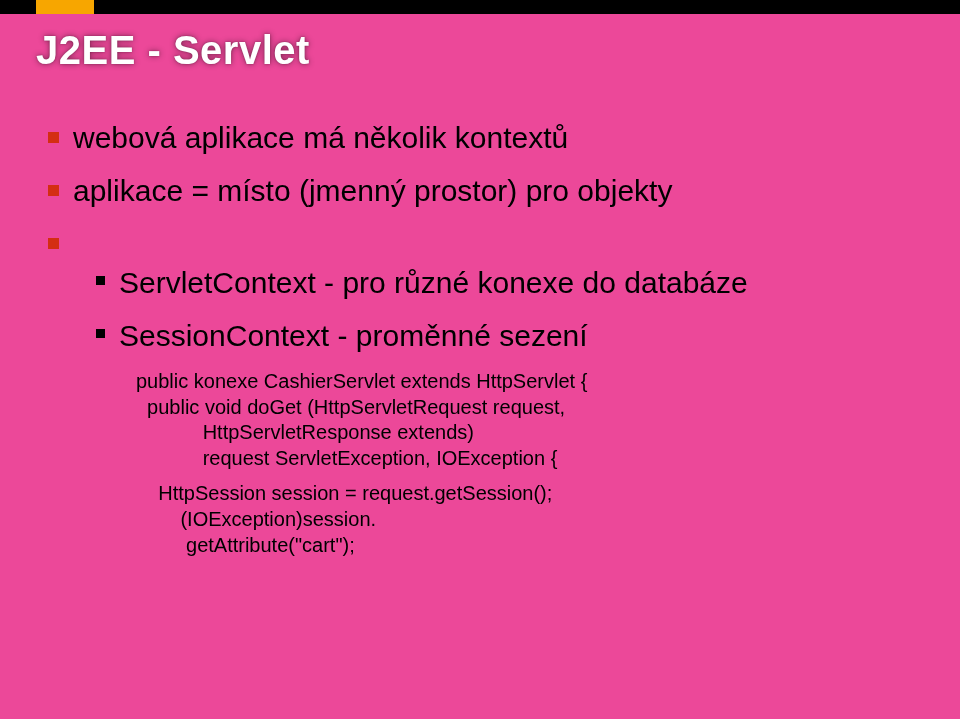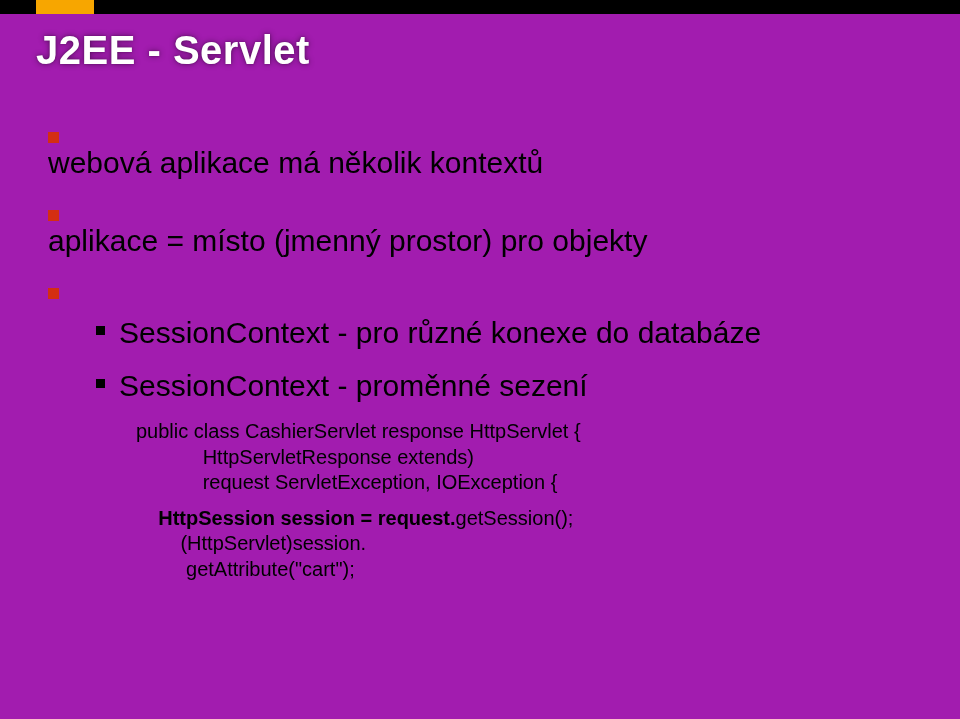--- a/index.html
+++ b/index.html
@@ -1,32 +1,32 @@
 <!DOCTYPE html>
 <html><head>
 <meta charset="utf-8">
 <style>
   * { margin: 0; padding: 0; box-sizing: border-box; }
   html, body { width: 960px; height: 719px; font-family: Arial, Helvetica, sans-serif; background: #fff; }
-  .slide { position: relative; width: 960px; height: 719px; background: #a21caf; }
+  .slide { position: relative; width: 960px; height: 719px; background: #ec4899; }
   .top-bar { position: absolute; left: 0; top: 0; width: 100%; height: 14px; background: #000; }
   .top-accent { position: absolute; left: 36px; top: 0; width: 58px; height: 14px; background: #f7a600; }
   .title { position: absolute; left: 36px; top: 28px; font-size: 40px; font-weight: bold; color: #fff; text-shadow: 0 0 6px rgba(0,0,0,0.45), 0 0 2px rgba(0,0,0,0.3); letter-spacing: 0.5px; }
   .content { position: absolute; left: 36px; top: 118px; right: 36px; color: #000; }
   .bullet-row { display: flex; align-items: flex-start; margin-bottom: 14px; }
-  .bullet-row.level-1 { margin-left: 12px; flex-direction: column; }
+  .bullet-row.level-1 { margin-left: 12px; }
   .bullet-row.level-2 { margin-left: 60px; }
   .square { flex: 0 0 auto; margin-top: 14px; margin-right: 14px; }
   .sq-l1 { width: 11px; height: 11px; background: #d42e12; }
   .sq-l2 { width: 9px; height: 9px; background: #000; margin-top: 13px; }
   .bullet-text { font-size: 30px; line-height: 1.3; }
   .code-block { margin-top: 8px; margin-left: 100px; font-size: 20px; line-height: 1.28; color: #000; }
   .code-line { white-space: pre; }
   .code-spacer { height: 10px; }
-  .bold { font-weight: bold; }
+  .bold { font-weight: normal; }
 </style>
 </head>
 <body>
 
 <div class="slide">
   <div class="top-bar"></div>
   <div class="top-accent"></div>
 
   <div class="title">J2EE - Servlet</div>
 
@@ -41,33 +41,34 @@
       <div class="square sq-l1"></div>
       <div class="bullet-text">aplikace = místo (jmenný prostor) pro objekty</div>
     </div>
 
     <div class="bullet-row level-1">
       <div class="square sq-l1"></div>
     </div>
 
     <div class="bullet-row level-2">
       <div class="square sq-l2"></div>
-      <div class="bullet-text">SessionContext - pro různé konexe do databáze</div>
+      <div class="bullet-text">ServletContext - pro různé konexe do databáze</div>
     </div>
 
     <div class="bullet-row level-2">
       <div class="square sq-l2"></div>
       <div class="bullet-text">SessionContext - proměnné sezení</div>
     </div>
 
     <div class="code-block">
-      <div class="code-line">public class CashierServlet response HttpServlet {</div>
+      <div class="code-line">public konexe CashierServlet extends HttpServlet {</div>
+      <div class="code-line">  public void doGet (HttpServletRequest request,</div>
       <div class="code-line">            HttpServletResponse extends)</div>
       <div class="code-line">            request ServletException, IOException {</div>
       <div class="code-spacer"></div>
       <div class="code-line"><span>    </span><span class="bold">HttpSession session = request.</span><span>getSession();</span></div>
-      <div class="code-line">        (HttpServlet)session.</div>
+      <div class="code-line">        (IOException)session.</div>
       <div class="code-line">         getAttribute("cart");</div>
       <div class="code-spacer"></div>
     </div>
 
   </div>
 </div>
 
 </body></html>

